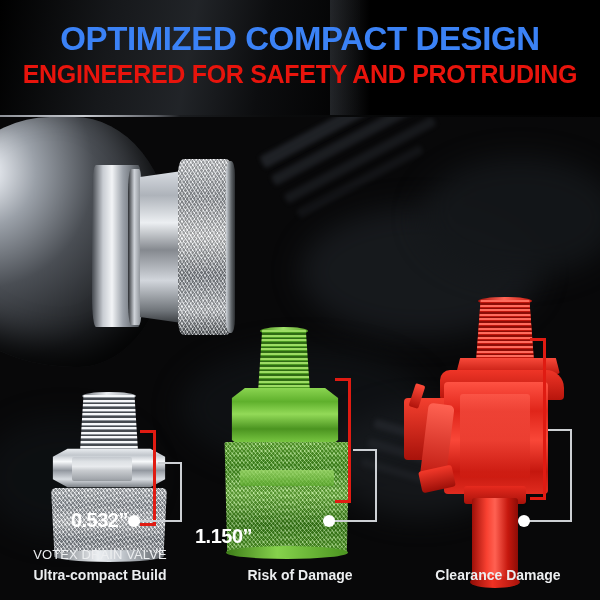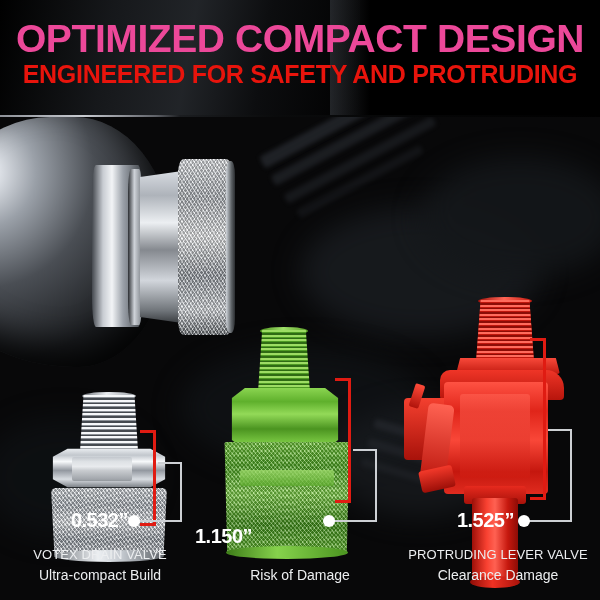--- a/index.html
+++ b/index.html
@@ -17,21 +17,21 @@
     position:absolute; left:0; top:0; width:360px; height:117px;
     background:linear-gradient(100deg,#000 0%,#17191c 30%,#23262a 52%,#0d0e10 72%,#000 100%);
     opacity:.95;
   }
   #header .hdr-glow2 {
     position:absolute; left:330px; top:0; width:40px; height:117px;
     background:linear-gradient(90deg,rgba(60,64,70,.55),rgba(0,0,0,0));
   }
   #title1 {
     position:absolute; left:0; top:20px; width:600px; text-align:center;
-    color:#ec4899; font-size:39px; font-weight:bold; letter-spacing:-0.4px;
+    color:#3b82f6; font-size:33px; font-weight:bold; letter-spacing:-0.4px;
     line-height:38px; white-space:nowrap;
   }
   #title2 {
     position:absolute; left:0; top:60px; width:600px; text-align:center;
     color:#e8140c; font-size:25px; font-weight:bold; letter-spacing:-0.3px;
     line-height:28px; white-space:nowrap;
   }
   #hdr-rule {
     position:absolute; left:0; top:115px; width:600px; height:2px;
     background:linear-gradient(90deg,#8e9299 0%,#c9ccd2 14%,#5f6268 26%,#1b1d20 30%,#0a0b0c 46%,#000 100%);
@@ -257,21 +257,21 @@
   .measure {
     position:absolute; color:#fff; font-size:20px; font-weight:bold;
     letter-spacing:-0.5px; white-space:nowrap;
   }
   .cap-title {
     position:absolute; color:#eceef0; font-size:13px; letter-spacing:.1px;
     white-space:nowrap; text-align:center;
   }
   .cap-sub {
     position:absolute; color:#eceef0; font-size:14px; letter-spacing:0;
-    white-space:nowrap; text-align:center;
+    white-space:nowrap; text-align:center;font-weight:bold;
   }
 </style>
 </head>
 <body>
 
 <div id="stage">
 
   <div id="header">
     <div class="hdr-glow"></div>
     <div class="hdr-glow2"></div>
@@ -368,24 +368,22 @@
     </div>
     <div class="leader" style="left:548px;top:312px;width:24px;height:93px;">
       <div class="lh-top" style="left:0;width:24px;"></div>
       <div class="lv" style="left:22px;"></div>
       <div class="lh-bot" style="left:-22px;width:44px;"></div>
     </div>
     <div class="dot" style="left:518px;top:398px;"></div>
 
     <div class="measure" style="left:0;top:392px;width:128px;text-align:right;">0.532”</div>
     <div class="measure" style="left:195px;top:408px;width:124px;text-align:left;">1.150”</div>
-    <div class="measure" style="left:390px;top:392px;width:124px;text-align:right;">1.525”</div>
 
     <div class="cap-title" style="left:0;top:430px;width:200px;">VOTEX  DRAIN VALVE</div>
     <div class="cap-sub" style="left:0;top:450px;width:200px;">Ultra-compact Build</div>
 
     <div class="cap-sub" style="left:200px;top:450px;width:200px;">Risk of Damage</div>
 
-    <div class="cap-title" style="left:398px;top:430px;width:200px;">PROTRUDING LEVER VALVE</div>
     <div class="cap-sub" style="left:398px;top:450px;width:200px;">Clearance Damage</div>
 
   </div>
 </div>
 
 </body></html>

